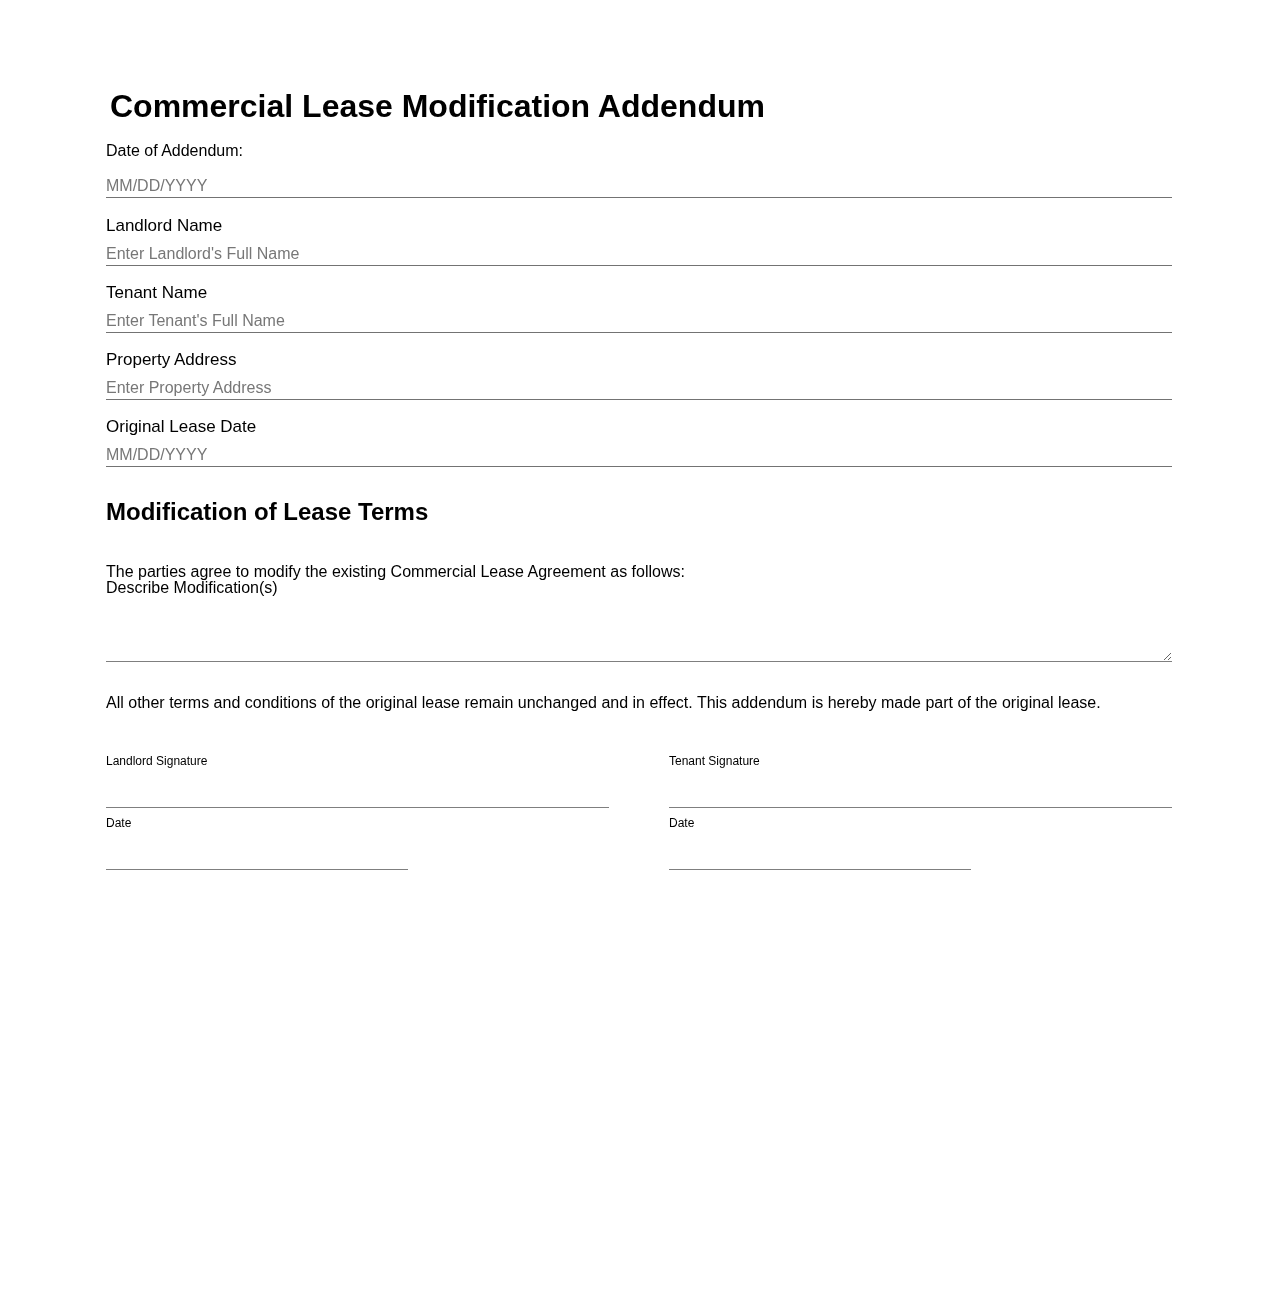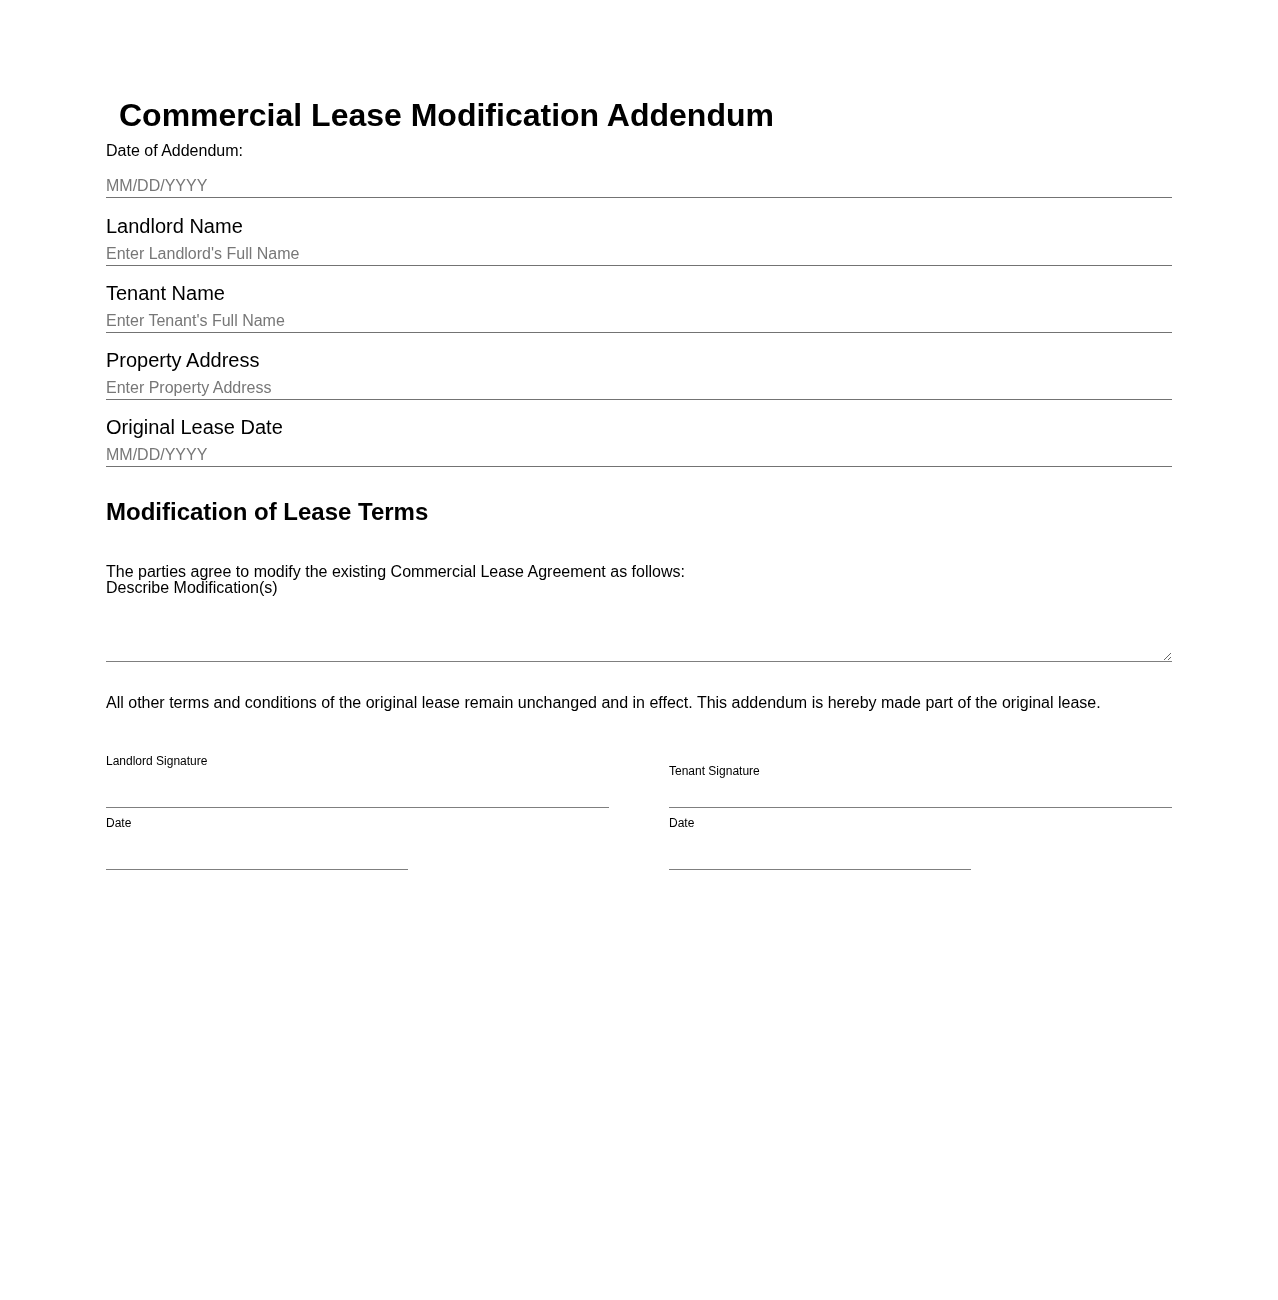--- a/index.html
+++ b/index.html
@@ -3,25 +3,25 @@
   <meta charset="utf-8">
   <style>
     html, body { margin: 0; padding: 0; background: #ffffff; }
     body {
       width: 1278px; height: 1300px;
       font-family: "Liberation Sans", sans-serif;
       color: #000;
     }
     .page { position: absolute; left: 106px; top: 0; width: 1066px; }
     h1 {
-      position: absolute; left: 0; top: 84px; margin: 13px;
+      position: absolute; left: 0; top: 84px; margin: 4px;
       font-size: 32px; font-weight: bold; line-height: 36px;
     }
     .small-label { font-size: 16px; }
-    .field-label { font-size: 20px; }
+    .field-label { font-size: 17px; }
     .field { position: absolute; left: 0; width: 1066px; }
     .field .label { position: absolute; left: 0; top: 0; line-height: 20px; }
     .field .input {
       position: absolute; left: 0; width: 1066px; height: 22px;
       border: none; border-bottom: 1px solid #737373;
       font-family: "Liberation Sans", sans-serif; font-size: 16px;
       color: #000; padding: 0; outline: none; background: transparent;
     }
     .field .input::placeholder { color: #777; }
     h2 {
@@ -79,18 +79,18 @@
   <div class="para" style="top:693px;">All other terms and conditions of the original lease remain unchanged and in effect. This addendum is hereby made part of the original lease.</div>
 
   <div class="sig-col" style="left:0;">
     <span class="label" style="top:1px;">Landlord Signature</span>
     <input class="sig-line" style="top: 35px; width: 503px;" type="text">
     <span class="label" style="top:63px;">Date</span>
     <input class="sig-line" style="top: 97px; width: 302px;" type="text">
   </div>
 
   <div class="sig-col" style="left:563px;">
-    <span class="label" style="top:11px;">Tenant Signature</span>
+    <span class="label" style="top:1px;">Tenant Signature</span>
     <input class="sig-line" style="top: 35px; width: 503px;" type="text">
     <span class="label" style="top:63px;">Date</span>
     <input class="sig-line" style="top: 97px; width: 302px;" type="text">
   </div>
 </div>
 
 </body></html>

